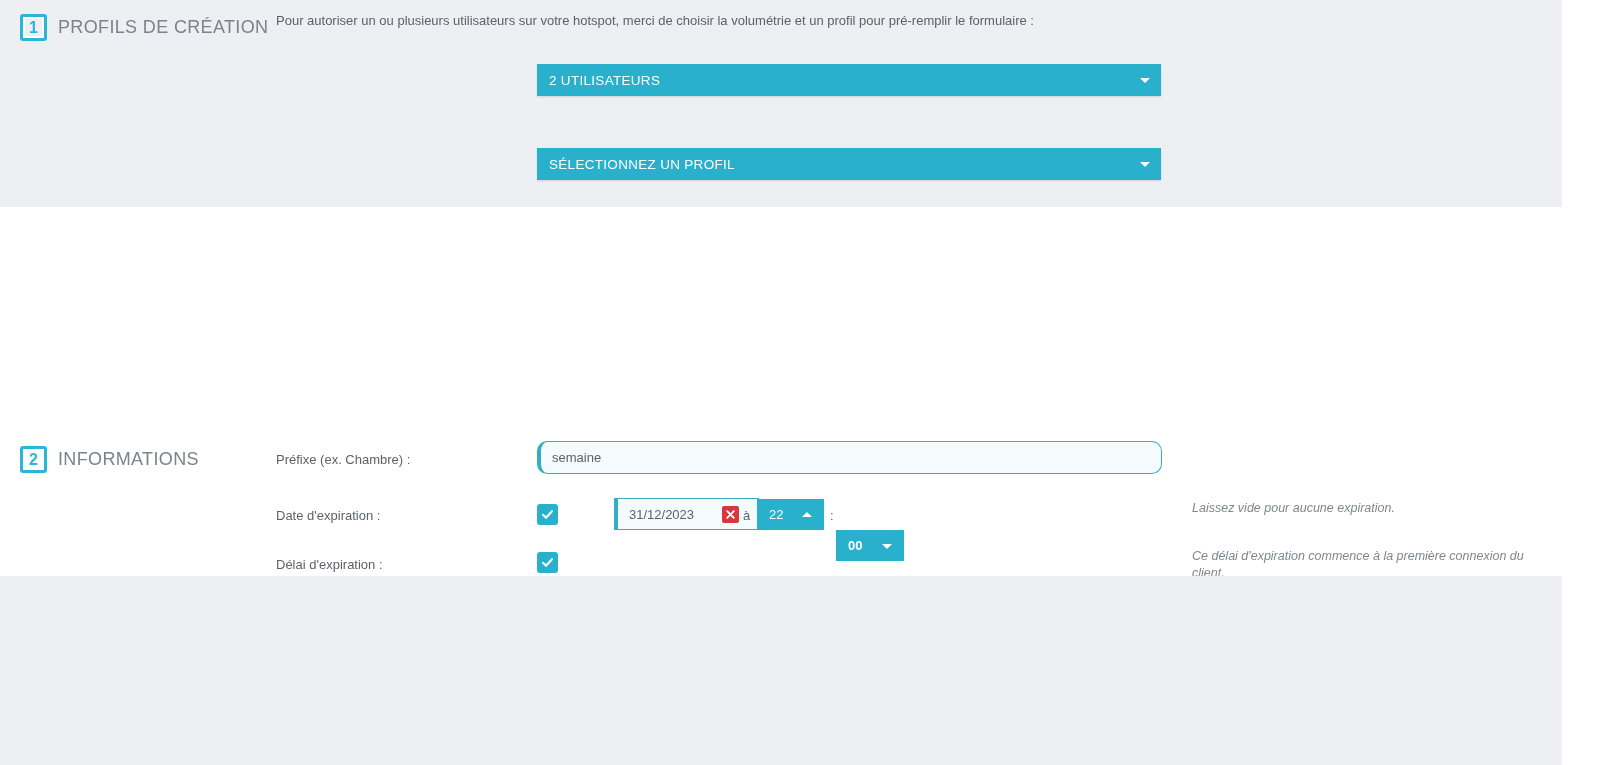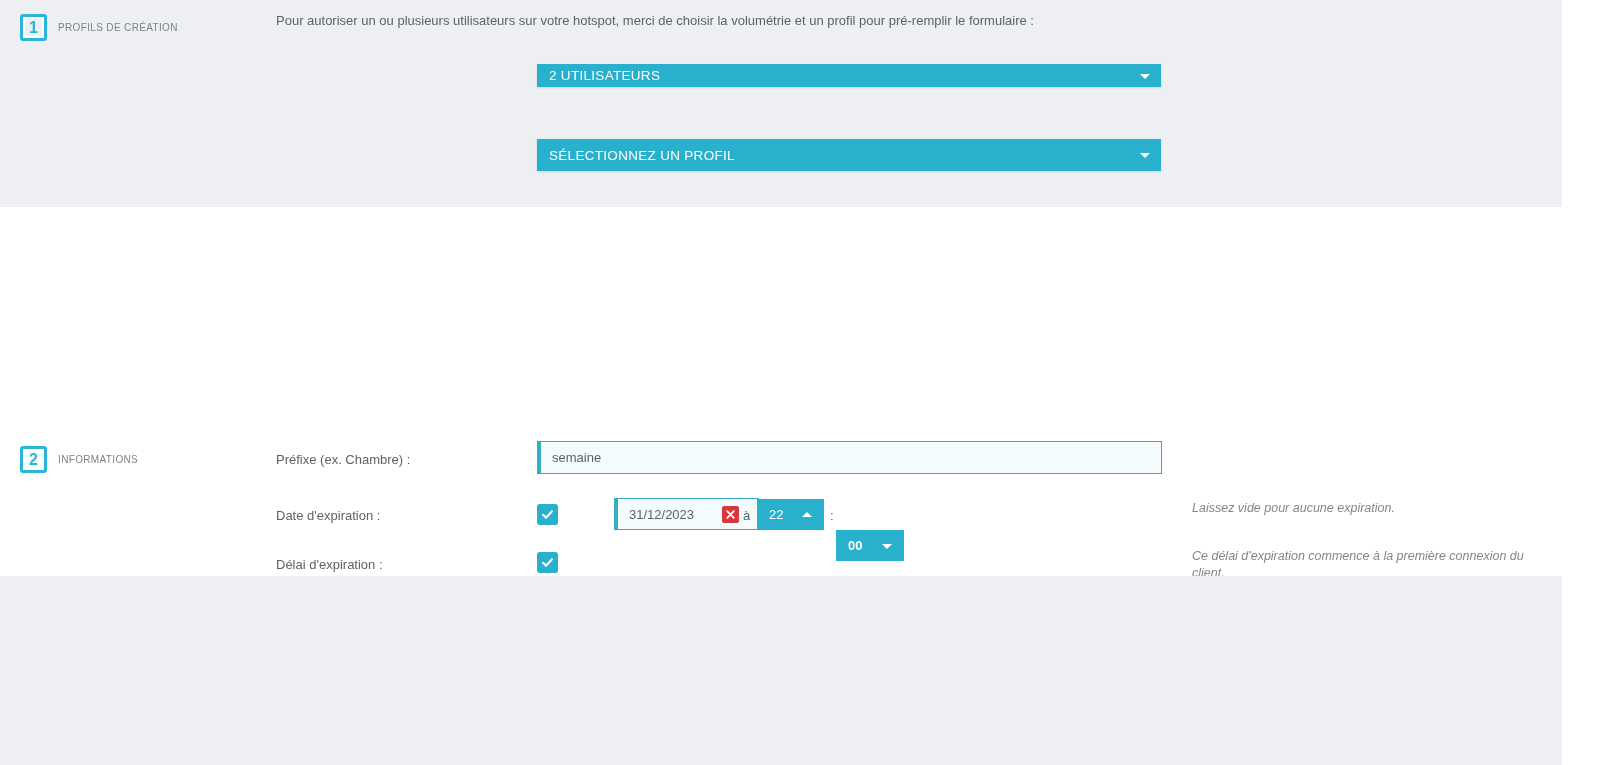--- a/index.html
+++ b/index.html
@@ -29,21 +29,21 @@
     border:3px solid #29b6d8;
     border-radius:3px;
     display:flex;align-items:center;justify-content:center;
     color:#29b6d8;
     font-size:16px;font-weight:bold;
     line-height:1;
     box-shadow:inset 0 0 0 2px #ffffff;
     background:transparent;
   }
   .sec-title{
-    font-size:10px;letter-spacing:.35px;color:#7b848b;
+    font-size:18px;letter-spacing:.35px;color:#7b848b;
     white-space:nowrap;
   }
 
   
   .abs{position:absolute;}
   .row-label{
     font-size:13px;color:#5b6369;white-space:nowrap;
   }
   .hint{
     font-style:italic;font-size:12.5px;color:#7f878d;line-height:17px;
@@ -136,41 +136,41 @@
 
   <div id="sec1" class="section sec-grey">
 
     <div class="sec-head" style="left:20px;top:14px;">
       <div class="badge">1</div>
       <div class="sec-title">PROFILS DE CRÉATION</div>
     </div>
 
     <div class="abs" style="left:276px;top:12px;width:830px;line-height:17px;font-size:13px;color:#5b6369;">Pour autoriser un ou plusieurs utilisateurs sur votre hotspot, merci de choisir la volumétrie et un profil pour pré-remplir le formulaire :</div>
 
-    <div class="dd abs" style="left:537px;top:64px;width:624px;height:23px;">
+    <div class="dd abs" style="left:537px;top:64px;width:624px;height:32px;">
       <span>2 UTILISATEURS</span>
       <span class="caret"></span>
     </div>
 
     <div class="dd abs" style="left:537px;top:116px;width:624px;height:32px;">
       <span>SÉLECTIONNEZ UN PROFIL</span>
       <span class="caret"></span>
     </div>
 
   </div>
 
   <div id="sec2" class="section sec-white">
 
     <div class="sec-head" style="left:20px;top:239px;">
       <div class="badge">2</div>
       <div class="sec-title">INFORMATIONS</div>
     </div>
 
     <div class="row-label abs" style="left:276px;top:245px;">Préfixe (ex. Chambre) :</div>
-    <div class="tin abs" style="left:537px;top:234px;width:625px;height:33px;">
+    <div class="tin abs" style="left:537px;top:234px;width:625px;height:33px;border-radius:10px;">
       <span>semaine</span>
     </div>
 
     <div class="row-label abs" style="left:276px;top:301px;">Date d'expiration :</div>
 
     <div class="cb abs" style="left:537px;top:297px;">
       <svg width="13" height="13" viewBox="0 0 13 13">
         <path d="M2 6.8 L5 9.8 L11 3.2" stroke="#ffffff" stroke-width="2.1" fill="none" stroke-linecap="round" stroke-linejoin="round"></path>
       </svg>
     </div>

